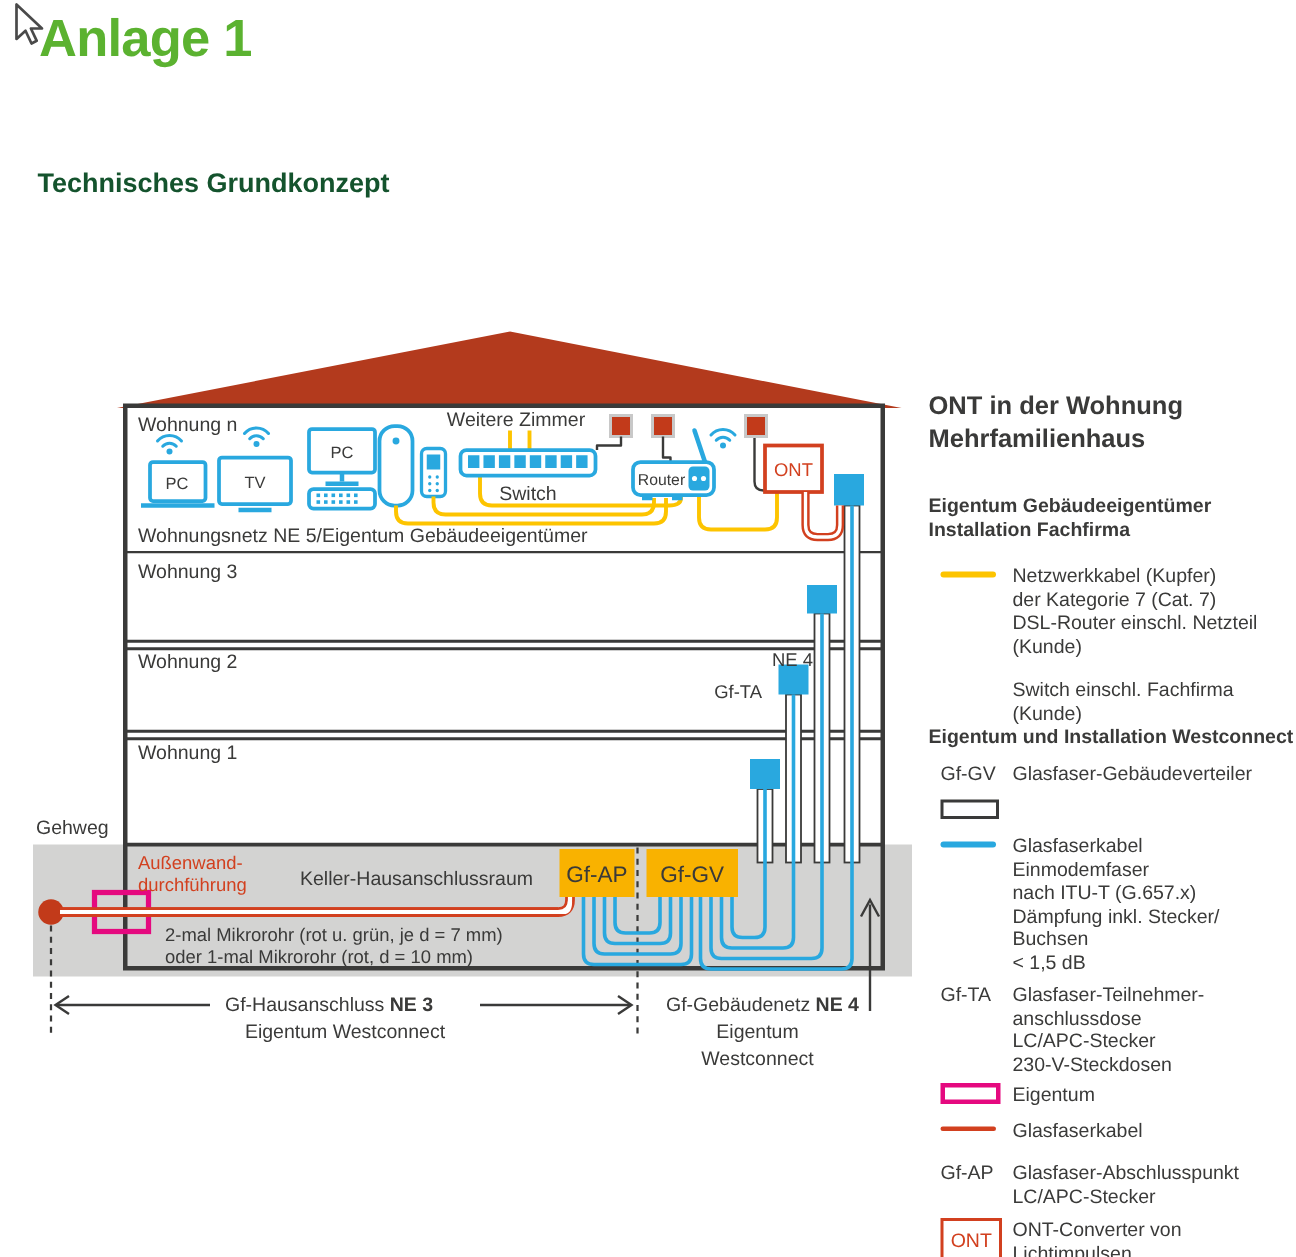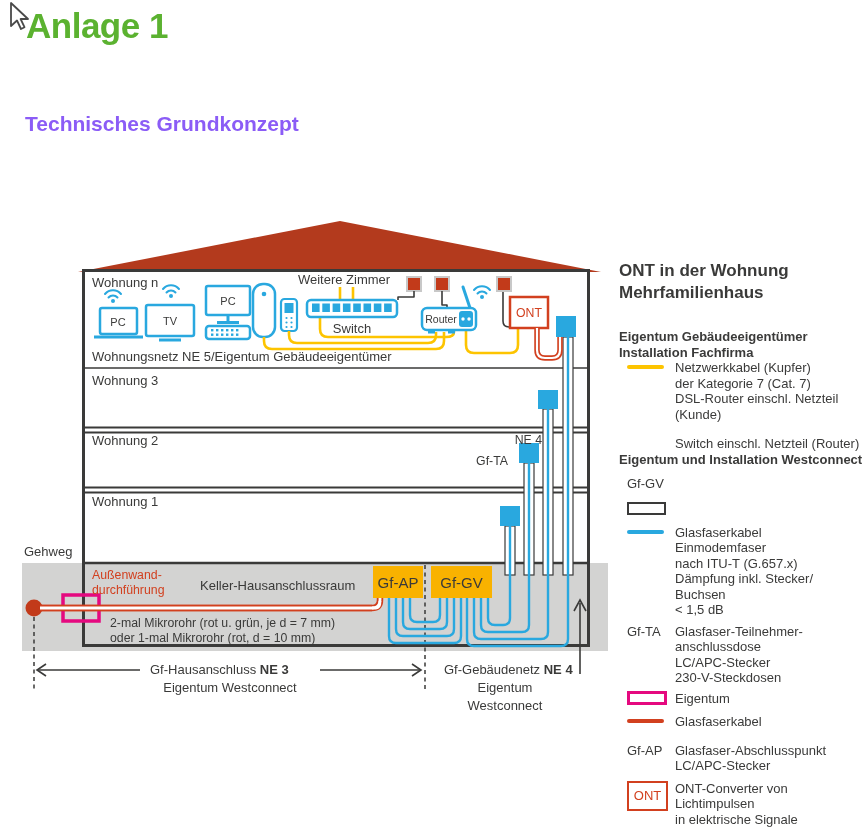--- a/index.html
+++ b/index.html
@@ -1,19 +1,19 @@
 <!DOCTYPE html>
 <html><head>
 <meta charset="utf-8">
 <style>
   html,body{margin:0;padding:0;background:#fff;}
   .canvas{position:relative;width:864px;height:838px;background:#ffffff;overflow:hidden;
           font-family:"Liberation Sans",sans-serif;color:#3A3A39;}
   .page-title{position:absolute;left:26px;top:6px;font-size:35px;font-weight:bold;color:#5BB230;letter-spacing:-0.5px;}
-  .page-subtitle{position:absolute;left:25px;top:112px;font-size:21px;font-weight:bold;color:#8b5cf6;}
+  .page-subtitle{position:absolute;left:25px;top:112px;font-size:18px;font-weight:bold;color:#14532d;}
   .cursor{position:absolute;left:2px;top:0px;}
   .diagram-svg{position:absolute;left:0px;top:210px;}
   svg text{font-family:"Liberation Sans",sans-serif;fill:#3A3A39;}
   .t13{font-size:13px;} .t12{font-size:12.3px;} .t11{font-size:11px;} .t15{font-size:15px;}
   .redtxt{fill:#D2401F;}
   
   .legend{position:absolute;left:619px;top:260px;width:245px;font-size:13px;line-height:15.5px;color:#3A3A39;}
   .lg-title{font-size:17px;line-height:22px;font-weight:bold;white-space:pre-line;}
   .lg-sec{font-weight:bold;white-space:pre-line;}
   .lg-row{display:flex;align-items:flex-start;}
@@ -263,38 +263,39 @@
       <text x="505" y="710" text-anchor="middle" class="t13">Westconnect</text>
     </g>
   </svg>
 
   <div class="legend">
     <div class="lg-title">ONT in der Wohnung
 Mehrfamilienhaus</div>
     <div class="lg-sec" style="margin-top:25px">Eigentum Gebäudeeigentümer
 Installation Fachfirma</div>
 
-    <div class="lg-row" style="margin-top:0">
+    <div class="lg-row" style="margin-top:16px">
       <div class="lg-key">
           <div class="sw-line sw-yellow"></div>
         </div>
       <div class="lg-txt">Netzwerkkabel (Kupfer)
 der Kategorie 7 (Cat. 7)
 DSL-Router einschl. Netzteil
 (Kunde)</div>
     </div>
     <div class="lg-row" style="margin-top:14px">
       <div class="lg-key"></div>
-      <div class="lg-txt">Switch einschl. Netzteil (Router)</div>
+      <div class="lg-txt">Switch einschl. Fachfirma (Kunde)</div>
     </div>
 
     <div class="lg-sec" style="">Eigentum und Installation Westconnect</div>
 
     <div class="lg-row" style="margin-top:9px">
       <div class="lg-key">Gf-GV</div>
+      <div class="lg-txt">Glasfaser-Gebäudeverteiler</div>
     </div>
     <div class="lg-row" style="margin-top:9px">
       <div class="lg-key">
           <div class="sw-rohr"></div>
         </div>
     </div>
     <div class="lg-row" style="margin-top:10px">
       <div class="lg-key">
           <div class="sw-line sw-blue"></div>
         </div>

